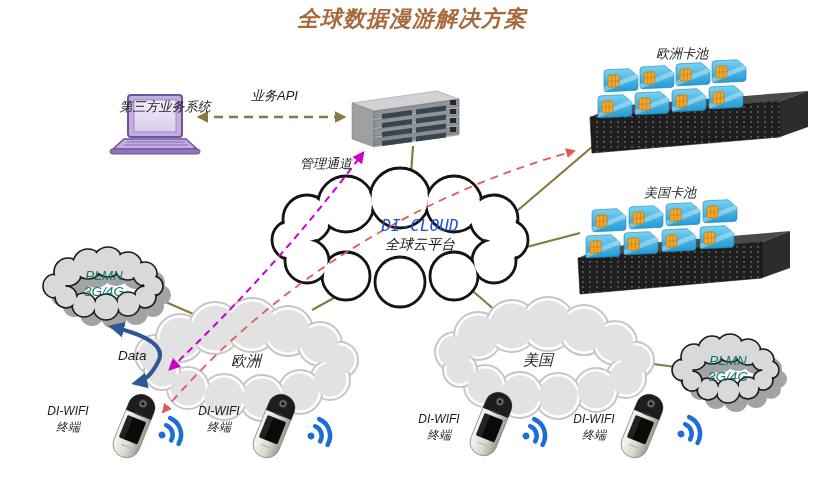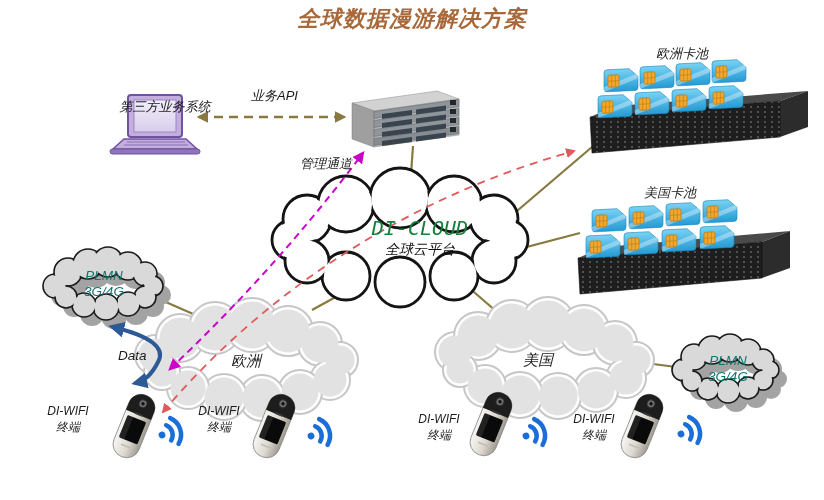--- a/index.html
+++ b/index.html
@@ -7,21 +7,21 @@
           font-family:"Liberation Sans","DejaVu Sans",sans-serif;}
   .canvas svg{position:absolute;left:0;top:0;}
   .lbl{position:absolute;color:#1a1a1a;font-size:13px;line-height:1.25;text-align:center;white-space:nowrap;font-style:italic;}
   .title{left:0;top:5px;width:824px;font-size:22px;font-weight:bold;color:#a8683a;letter-spacing:1px;}
   .lbl-third-party{left:110px;top:71px;width:110px;margin-top:28px;}
   .lbl-api{left:251px;top:88px;width:70px;text-align:left;}
   .lbl-mgmt{left:286px;top:156px;width:80px;text-align:center;}
   .lbl-eu-pool{left:627px;top:46px;width:110px;}
   .lbl-us-pool{left:615px;top:185px;width:110px;}
   .lbl-dicloud{left:340px;top:216px;width:160px;}
-  .lbl-dicloud .l1{display:block;font-size:20px;color:#15803d;font-family:"DejaVu Sans Mono","Liberation Mono",monospace;}
+  .lbl-dicloud .l1{display:block;font-size:16px;color:#1d4ed8;font-family:"DejaVu Sans Mono","Liberation Mono",monospace;}
   .lbl-dicloud .l2{display:block;font-size:14px;color:#111;}
   .plmn{font-style:italic;font-size:13.5px;color:#0f766e;line-height:1.15;}
   .lbl-plmn-left{left:48px;top:268px;width:112px;}
   .lbl-plmn-right{left:672px;top:353px;width:112px;}
   .lbl-europe{left:196px;top:352px;width:100px;font-size:15px;}
   .lbl-us{left:488px;top:351px;width:100px;font-size:15px;}
   .lbl-data{left:88px;top:348px;width:50px;font-size:13.5px;text-align:left;margin-left:30px;}
   .term{width:72px;font-size:12px;line-height:1.3;}
   .t1{left:32px;top:404px;} .t2{left:183px;top:404px;}
   .t3{left:403px;top:412px;} .t4{left:558px;top:412px;}

